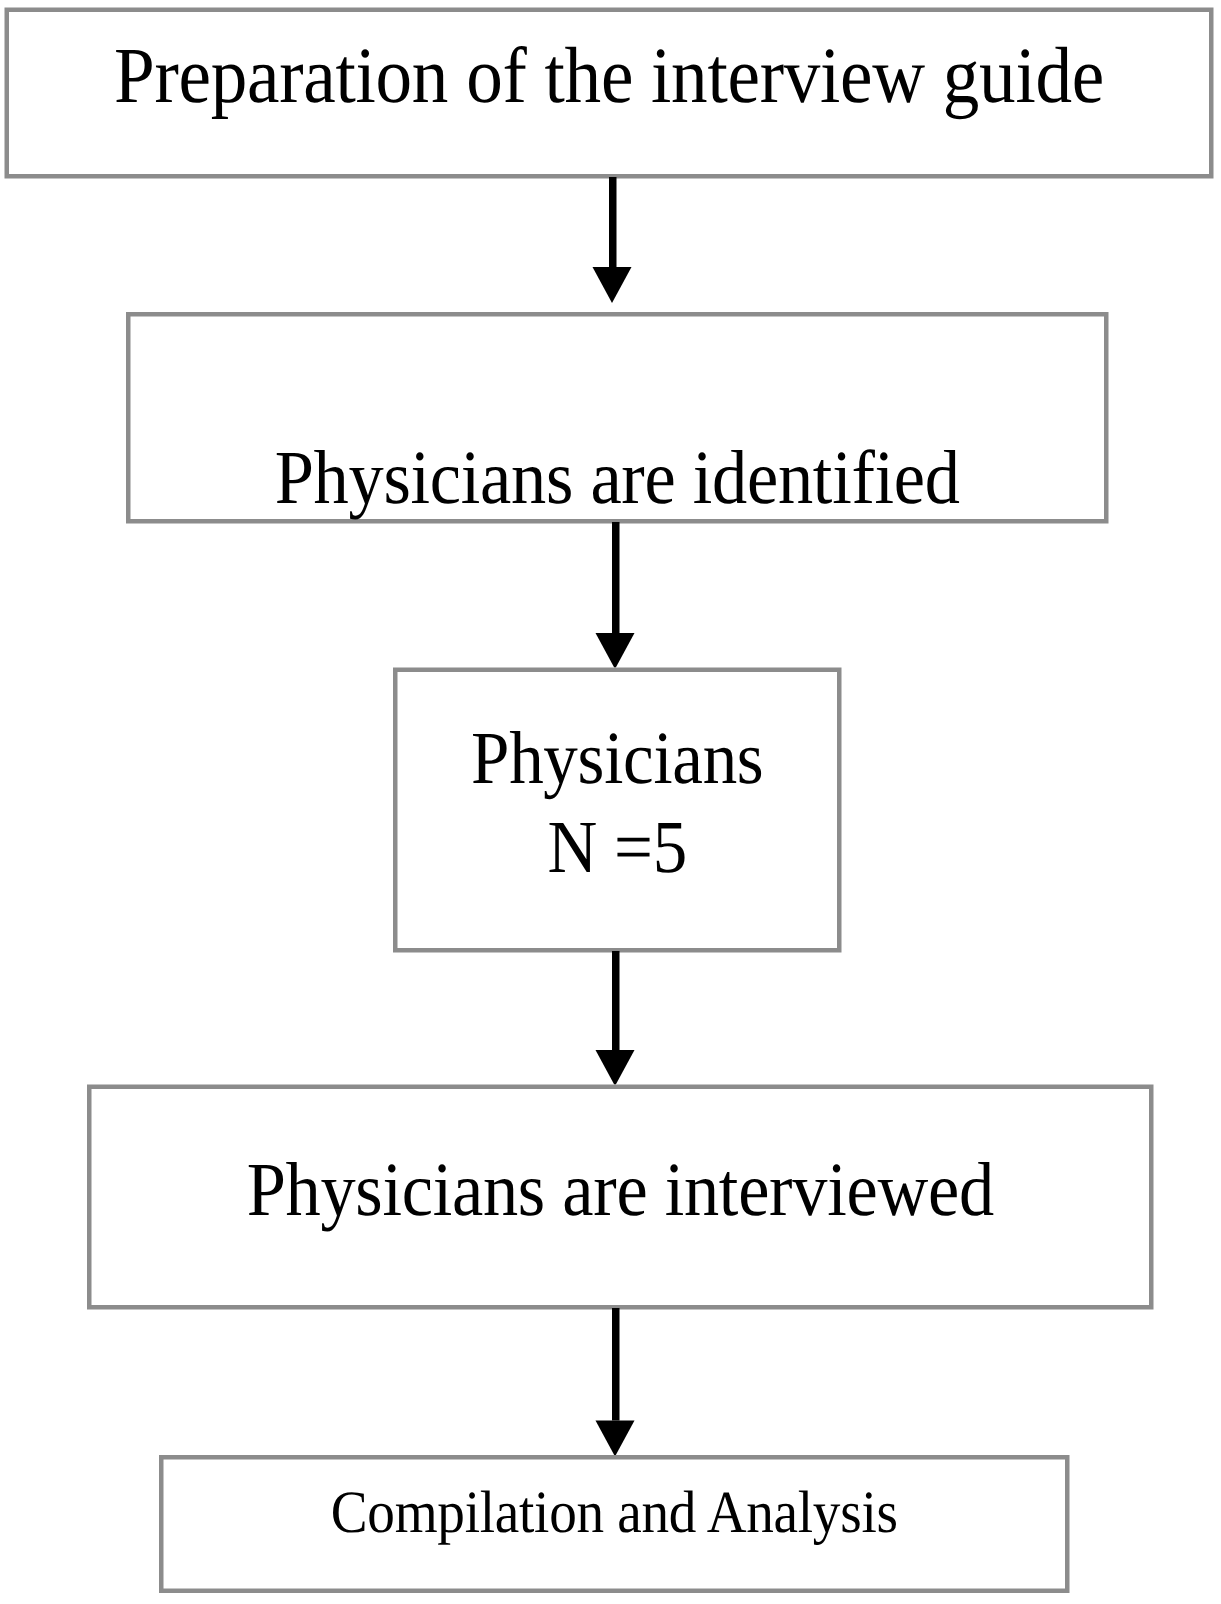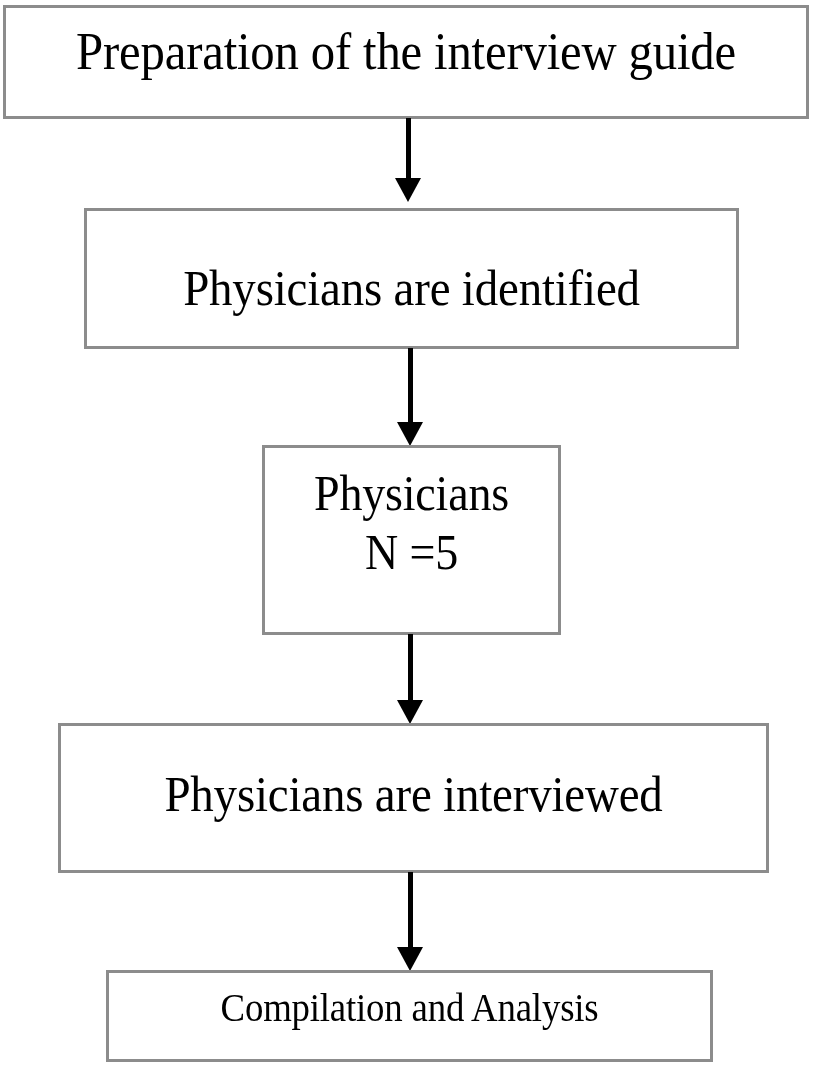--- a/index.html
+++ b/index.html
@@ -48,29 +48,29 @@
   .node--prep {
     left: 3px;  top: 5px;
     width: 806px; height: 114px;
     align-items: flex-start;
     padding-top: 15px;
     font-size: 53px;
   }
   .node--identified {
     left: 84px; top: 208px;
     width: 655px; height: 141px;
-    align-items: center;
+    align-items: flex-end;
     padding-top: 20px;
     font-size: 51px;
   }
   .node--count {
     left: 262px; top: 445px;
     width: 299px; height: 190px;
     align-items: flex-start;
-    padding-top: 16px;
+    padding-top: 28px;
     font-size: 50px;
     line-height: 1.18;
   }
   .node--interviewed {
     left: 58px; top: 723px;
     width: 711px; height: 150px;
     align-items: flex-start;
     padding-top: 41px;
     font-size: 51px;
   }

